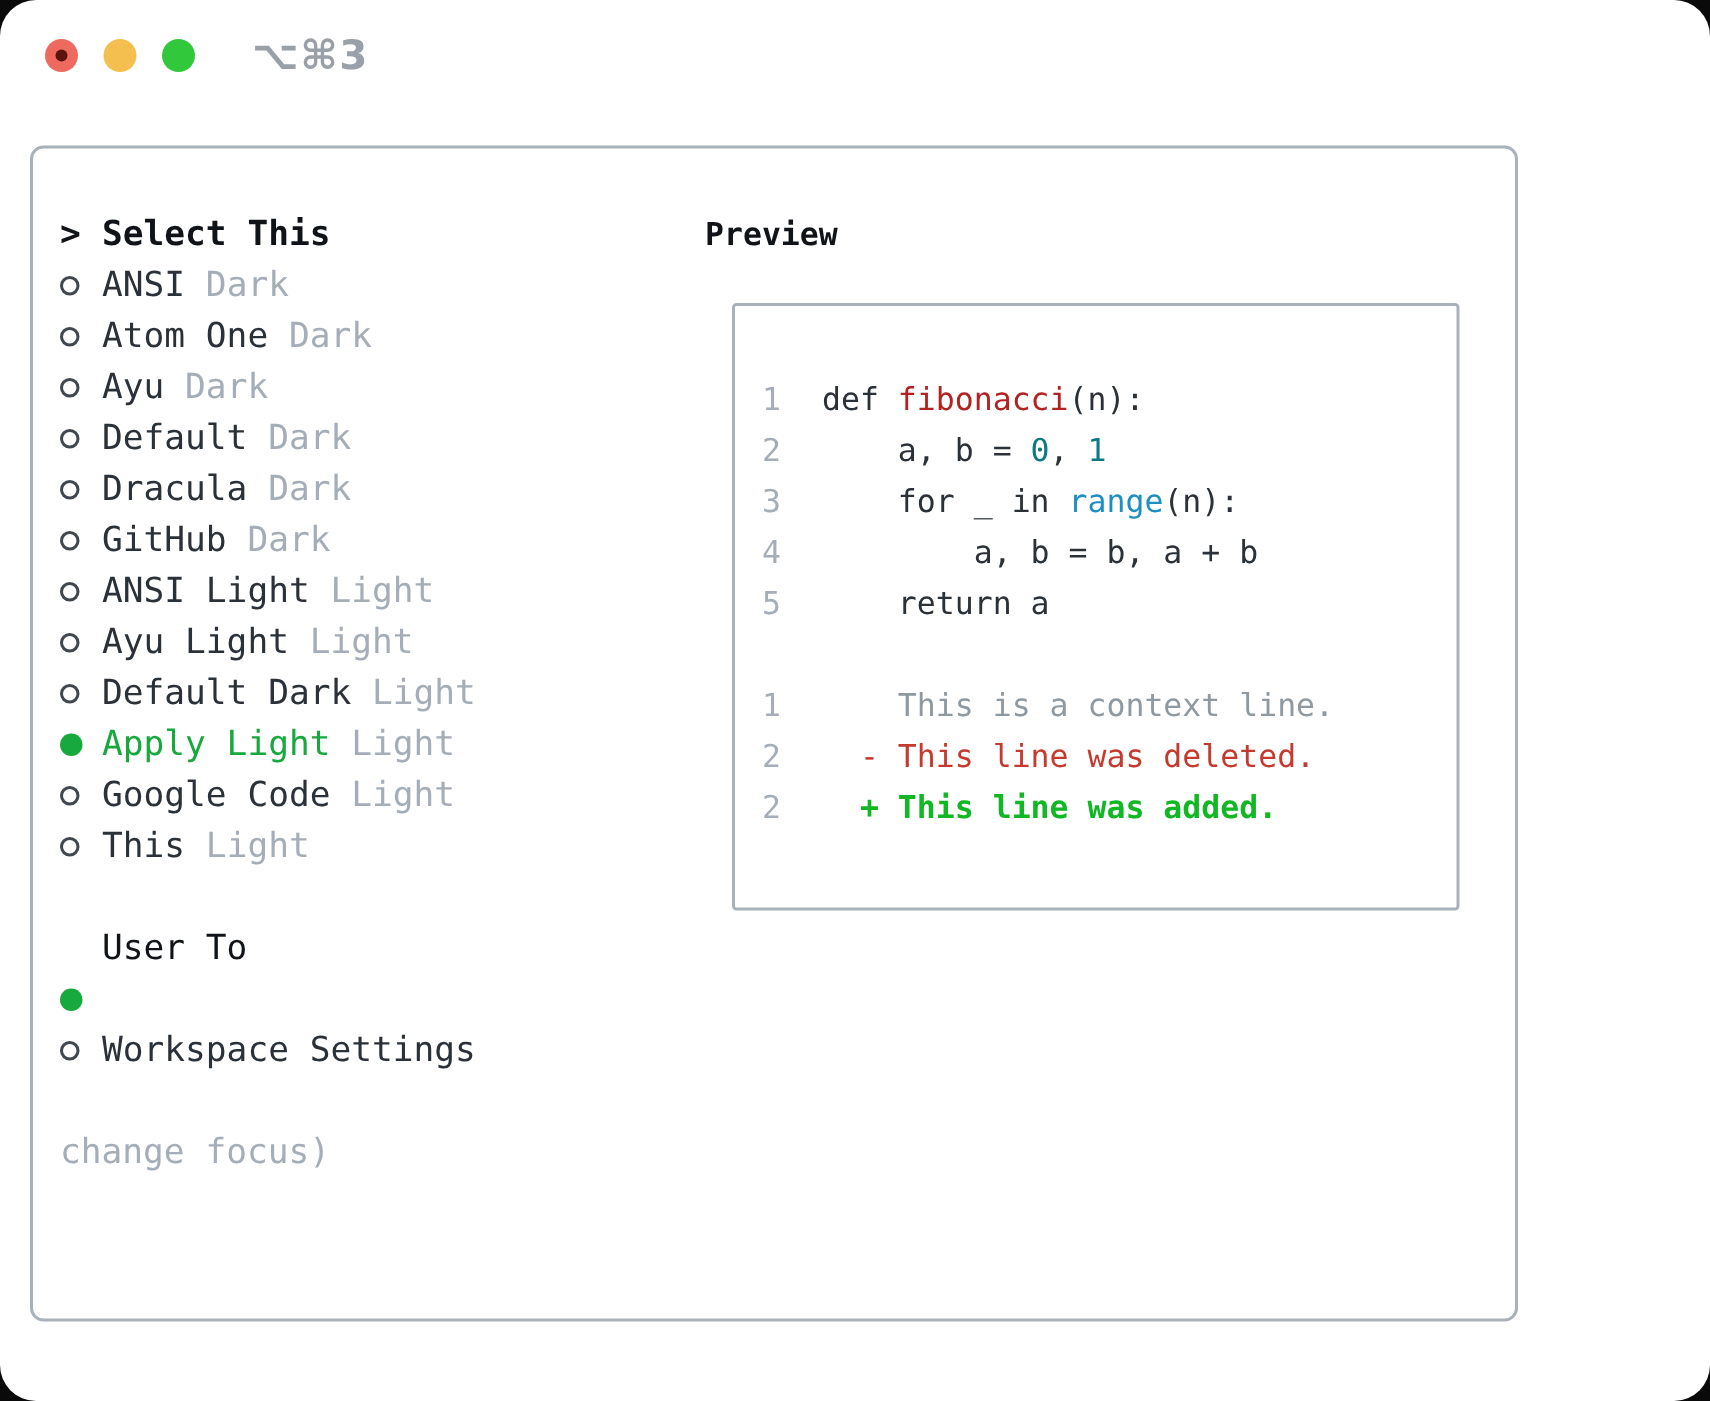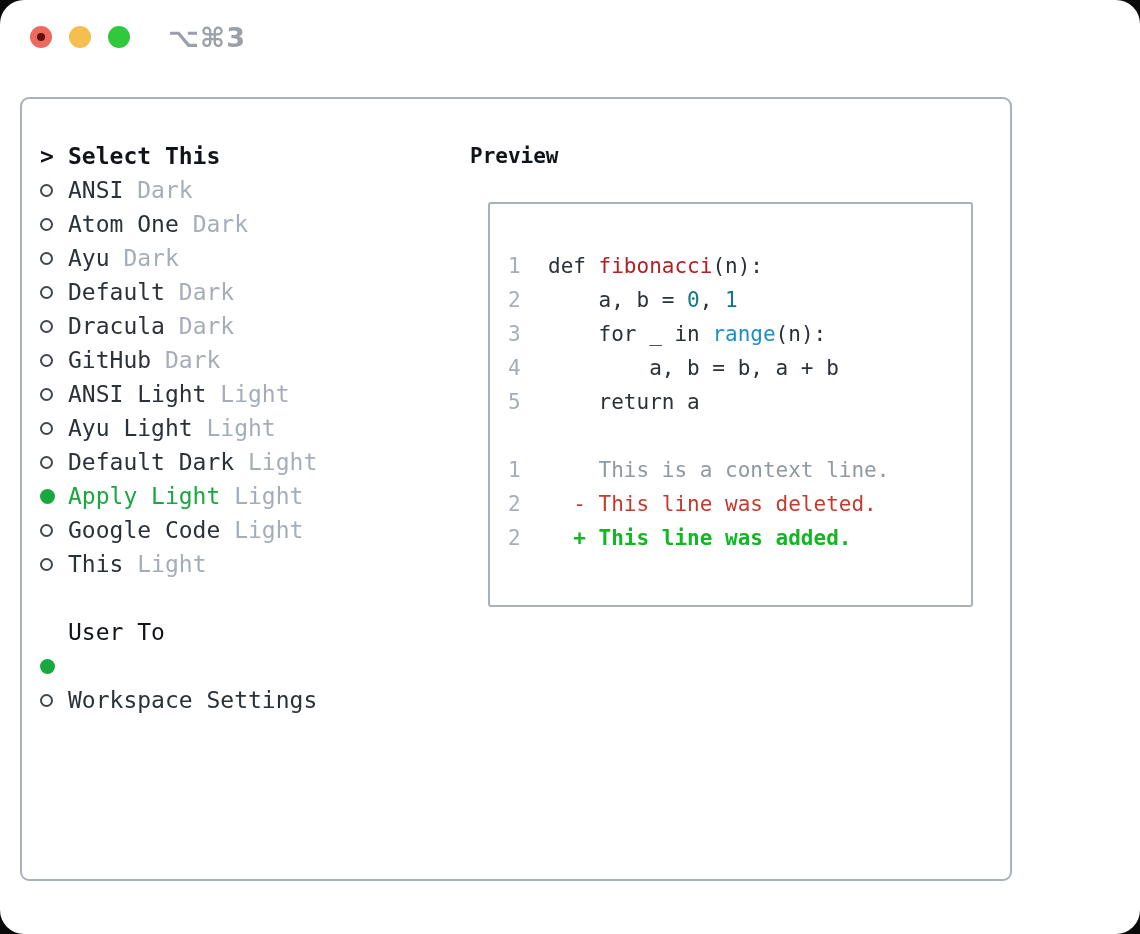--- a/index.html
+++ b/index.html
@@ -85,20 +85,21 @@
       <div class="spacer"></div>
       <div class="row">
         <span class="gutter"></span>
         <span style="color:#101418;">User To</span>
       </div>
       <div id="apply-list">
           <div class="row"><span class="gutter"><span class="radio on"></span></span></div>
           <div class="row"><span class="gutter"><span class="radio"></span></span><span class="opt-name">Workspace Settings</span></div>
         </div>
       <div class="spacer"></div>
+      <div class="hint">change focus)</div>
     </div>
 
     <div class="col-right">
       <div class="preview-title">Preview</div>
       <div class="preview-box" id="preview-box">
           <div class="code-line"><span class="ln">1</span><span class="tk-fg">def </span><span class="tk-red">fibonacci</span><span class="tk-fg">(n):</span></div>
           <div class="code-line"><span class="ln">2</span><span class="tk-fg">    a, b = </span><span class="tk-teal">0</span><span class="tk-fg">, </span><span class="tk-teal">1</span></div>
           <div class="code-line"><span class="ln">3</span><span class="tk-fg">    for _ in </span><span class="tk-blue">range</span><span class="tk-fg">(n):</span></div>
           <div class="code-line"><span class="ln">4</span><span class="tk-fg">        a, b = b, a + b</span></div>
           <div class="code-line"><span class="ln">5</span><span class="tk-fg">    return a</span></div>

